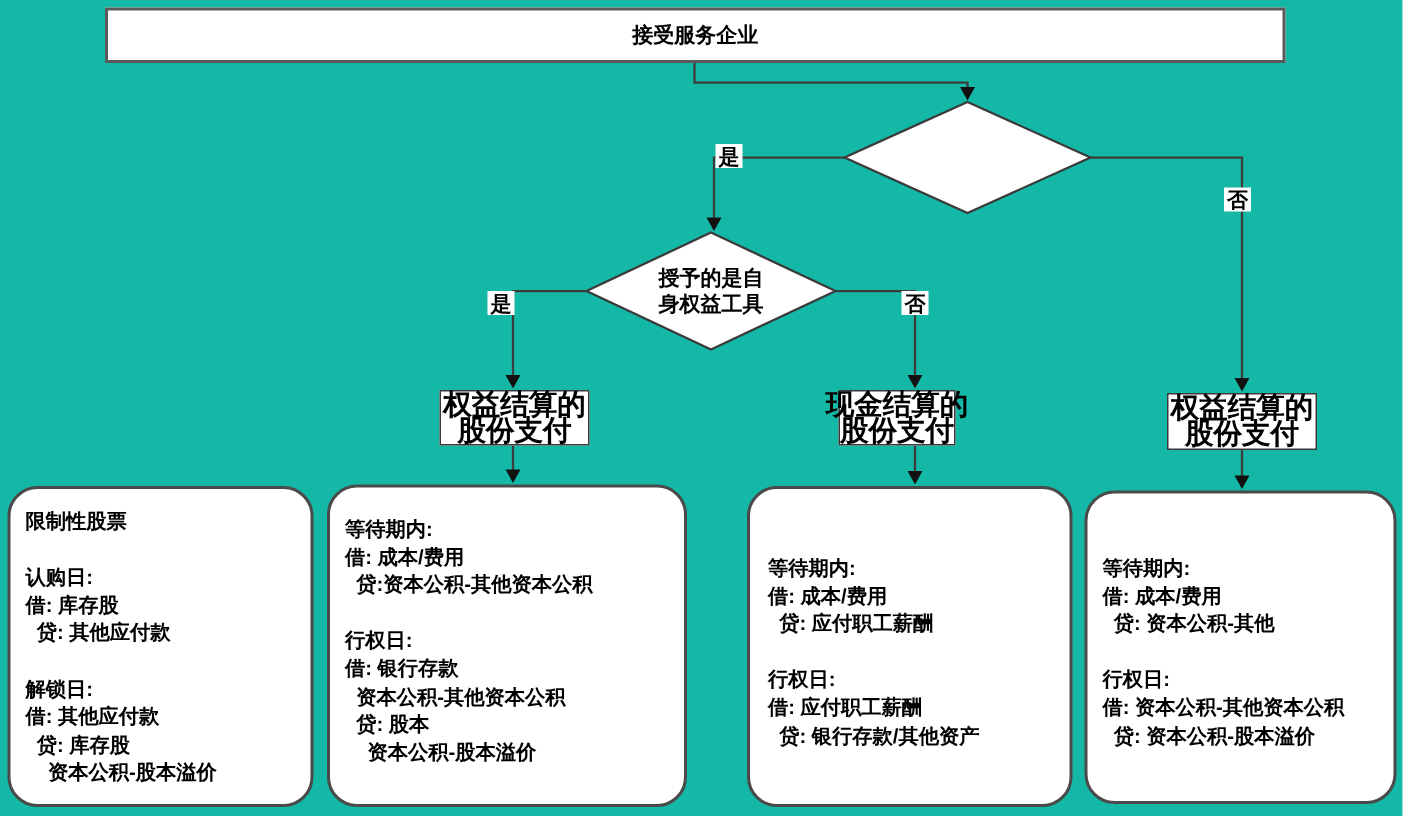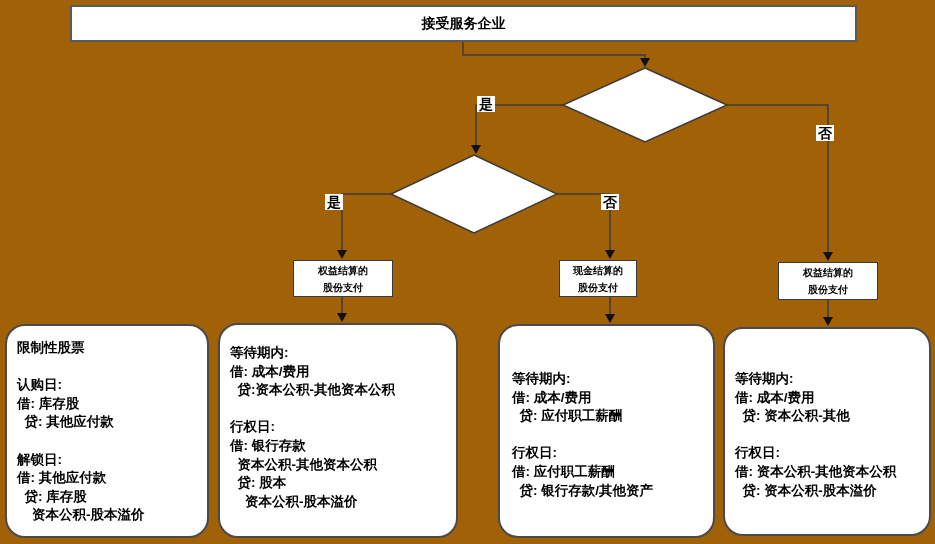--- a/index.html
+++ b/index.html
@@ -1,35 +1,35 @@
 <!DOCTYPE html>
 <html><head>
 <meta charset="utf-8">
 <style>
   html,body{margin:0;padding:0;background:#ffffff;}
   .canvas{
     position:relative;
     width:935px;height:544px;
-    background:#a16207;
+    background:#14b8a6;
     font-family:"Liberation Sans","DejaVu Sans",sans-serif;
     color:#000;
     overflow:hidden;
   }
   svg.wires{position:absolute;left:0;top:0;z-index:1;}
   .node{position:absolute;z-index:2;box-sizing:border-box;background:#fff;}
   .top-rect{
     left:70px;top:5px;width:787px;height:37px;
     border:2px solid #5a5a5a;
     display:flex;align-items:center;justify-content:center;
     font-size:14px;font-weight:bold;
   }
   .proc{
     border:1.7px solid #3a3a3a;
     display:flex;align-items:center;justify-content:center;
-    text-align:center;font-size:10px;font-weight:bold;
+    text-align:center;font-size:19px;font-weight:bold;
     line-height:17px;white-space:pre;
   }
   .proc-a{left:293px;top:260px;width:100px;height:37px;}
   .proc-b{left:559px;top:260px;width:78px;height:37px;}
   .proc-c{left:778px;top:262px;width:100px;height:38px;}
   .diamond-label{
     position:absolute;z-index:3;text-align:center;
     font-size:14px;font-weight:bold;line-height:17px;white-space:pre;
     background:transparent;
   }
@@ -86,20 +86,22 @@
     <g fill="#ffffff" stroke="#3a3a3a" stroke-width="1.5">
       <polygon points="645,68 727,105 645,142 563,105"></polygon>
       <polygon points="474,155 557,194 474,233 391,194"></polygon>
     </g>
   </svg>
 
   <div class="node top-rect">
     <span>接受服务企业</span>
   </div>
 
+  <div class="diamond-label dl-2">授予的是自
+身权益工具</div>
 
   <div class="branch yes-1">是</div>
   <div class="branch no-1">否</div>
   <div class="branch yes-2">是</div>
   <div class="branch no-2">否</div>
 
   <div class="node proc proc-a">权益结算的
 股份支付</div>
   <div class="node proc proc-b">现金结算的
 股份支付</div>

